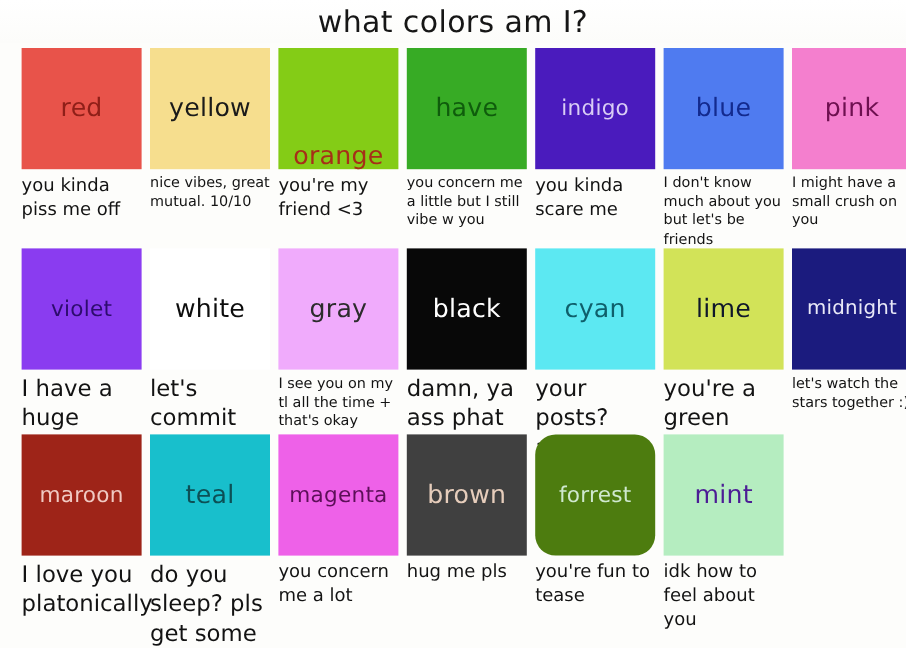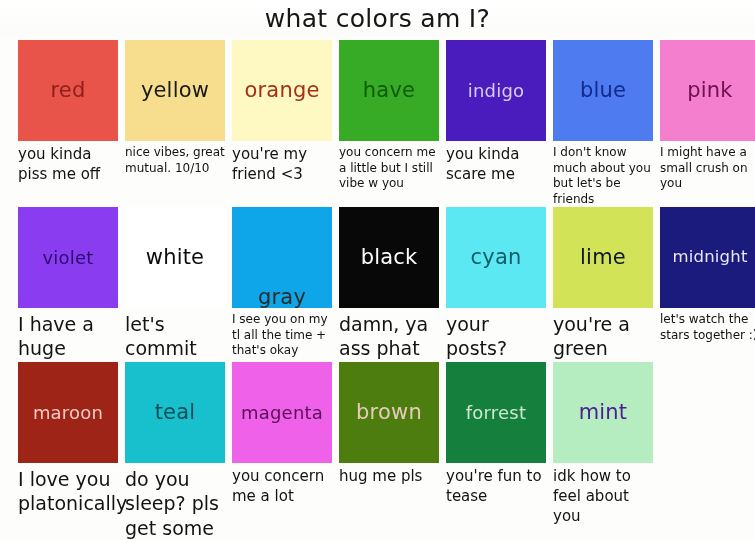--- a/index.html
+++ b/index.html
@@ -115,21 +115,21 @@
           </div>
           <div class="caption big">you kinda piss me off</div>
         </div>
         <div class="cell">
           <div class="swatch" style="background: rgb(246, 222, 142);">
             <span class="label" style="color: rgb(26, 26, 26);">yellow</span>
           </div>
           <div class="caption small">nice vibes, great mutual. 10/10</div>
         </div>
         <div class="cell">
-          <div class="swatch" style="background: #fef9c3;">
+          <div class="swatch" style="background: #84cc16; align-items: flex-end;">
             <span class="label" style="color: rgb(166, 47, 24);">orange</span>
           </div>
           <div class="caption big">you're my friend &lt;3</div>
         </div>
         <div class="cell">
           <div class="swatch" style="background: rgb(55, 171, 37);">
             <span class="label" style="color: rgb(15, 92, 12);">have</span>
           </div>
           <div class="caption small">you concern me a little but I still vibe w you</div>
         </div>
@@ -159,21 +159,21 @@
           </div>
           <div class="caption">I have a huge crush on you</div>
         </div>
         <div class="cell">
           <div class="swatch" style="background: rgb(255, 255, 255);">
             <span class="label" style="color: rgb(13, 13, 13);">white</span>
           </div>
           <div class="caption">let's commit crimes together</div>
         </div>
         <div class="cell">
-          <div class="swatch" style="background: #0ea5e9; align-items: flex-end;">
+          <div class="swatch" style="background: #f0abfc;">
             <span class="label" style="color: rgb(44, 44, 44);">gray</span>
           </div>
           <div class="caption small">I see you on my tl all the time + that's okay</div>
         </div>
         <div class="cell">
           <div class="swatch" style="background: rgb(8, 8, 8);">
             <span class="label" style="color: rgb(255, 255, 255);">black</span>
           </div>
           <div class="caption">damn, ya ass phat</div>
         </div>
@@ -209,27 +209,27 @@
           </div>
           <div class="caption">do you sleep? pls get some rest</div>
         </div>
         <div class="cell">
           <div class="swatch tight" style="background: rgb(238, 97, 232);">
             <span class="label" style="color: rgb(92, 15, 88);">magenta</span>
           </div>
           <div class="caption big">you concern me a lot</div>
         </div>
         <div class="cell">
-          <div class="swatch" style="background: #4d7c0f; justify-content: center;">
+          <div class="swatch" style="background: #404040; justify-content: center;">
             <span class="label" style="color: rgb(230, 205, 187);">brown</span>
           </div>
           <div class="caption big">hug me pls</div>
         </div>
         <div class="cell">
-          <div class="swatch tight" style="background: #15803d;">
+          <div class="swatch tight" style="background: #4d7c0f; border-radius: 17px;">
             <span class="label" style="color: rgb(207, 232, 207);">forrest</span>
           </div>
           <div class="caption big">you're fun to tease</div>
         </div>
         <div class="cell">
           <div class="swatch" style="background: rgb(181, 237, 192);">
             <span class="label" style="color: #4c1d95;">mint</span>
           </div>
           <div class="caption big">idk how to feel about you</div>
         </div>

